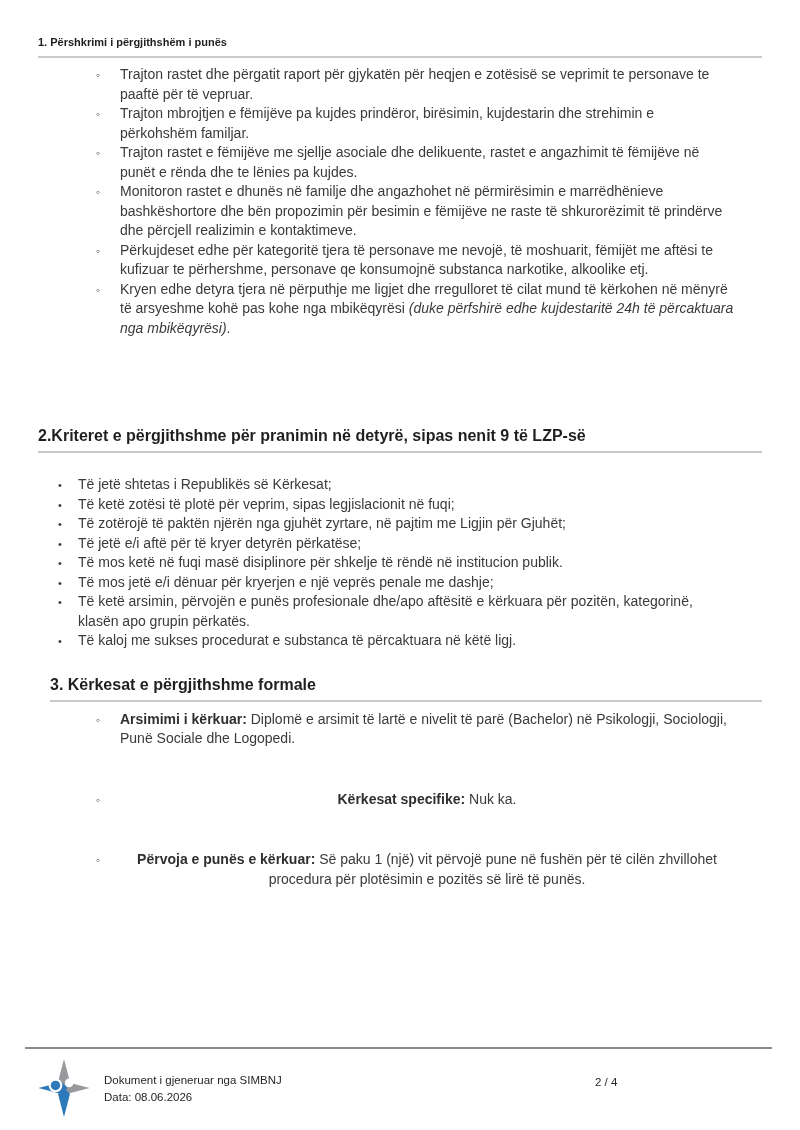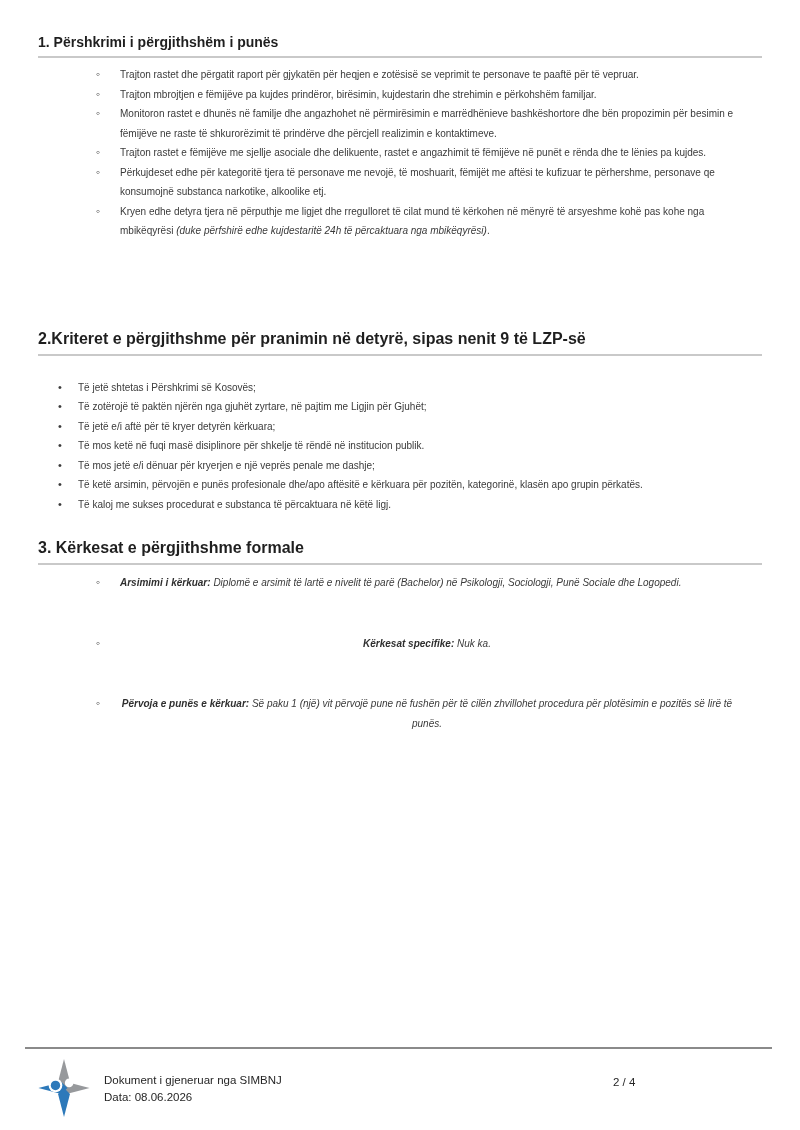--- a/index.html
+++ b/index.html
@@ -16,97 +16,98 @@
   }
 
   
   .sec-title {
     margin: 0;
     color: #1f1f1f;
     font-weight: bold;
     padding-bottom: 5px;
     border-bottom: 2px solid #c9c9c9;
   }
-  .sec-title.small { font-size: 14px; line-height: 17px; }
+  .sec-title.small { font-size: 11px; line-height: 17px; }
   .sec-title.large { font-size: 16px;   line-height: 20px; }
 
   #section-2 .sec-title { margin-top: 88px; }
-  #section-3 .sec-title { margin-top: 24px; }
+  #section-3 .sec-title { margin-top: 24px; margin-left: 12px; }
 
   
   ul.doc-list { list-style: none; margin: 0; padding: 0; }
   ul.doc-list li {
     position: relative;
-    font-size: 10px;
+    font-size: 14px;
     line-height: 19.5px;
     color: #3a3a3a;
   }
 
   
   ul.list-circle { margin-top: 7px; }
   ul.list-circle li { padding-left: 82px; padding-right: 28px; }
   ul.list-circle .marker { position: absolute; left: 58px; top: 0; }
   ul.list-circle .marker::before { content: "◦"; font-size: 12px; color: #3a3a3a; }
 
   
   ul.list-dot { margin-top: 22px; }
   ul.list-dot li { padding-left: 40px; padding-right: 28px; }
   ul.list-dot .marker { position: absolute; left: 20px; top: 0; }
   ul.list-dot .marker::before { content: "•"; font-size: 11px; color: #3a3a3a; }
 
   
-  ul.list-spread { margin-top: 8px; font-style: italic; }
+  ul.list-spread { margin-top: 8px; }
   ul.list-spread li + li { margin-top: 41px; text-align: center; }
 
   .bold-label { font-weight: bold; color: #2f2f2f; }
   .italic-run { font-style: italic; }
 
   
   .footer {
     position: absolute;
     left: 25px;
     right: 28px;
     top: 1047px;
     height: 95px;
   }
   .footer-divider { border-top: 2px solid #8a8a8a; height: 0; }
   .footer-row { position: relative; display: flex; align-items: flex-start; padding-top: 10px; }
   .logo { width: 52px; height: 58px; margin-left: 13px; flex: 0 0 auto; }
   .footer-text { margin-left: 14px; padding-top: 13px; font-size: 11.5px; line-height: 17px; color: #262626; }
   .page-num {
     position: absolute;
-    left: 588px;
+    left: 570px;
     top: 27px;
     font-size: 11.5px;
     color: #262626;
   }
 </style>
 </head>
 <body>
 
 <div class="page">
 
   <section id="section-1">
     <h2 class="sec-title small">1. Përshkrimi i përgjithshëm i punës</h2>
     <ul class="doc-list list-circle">
       <li><span class="marker"></span><span>Trajton rastet dhe përgatit raport për gjykatën për heqjen e zotësisë se veprimit te personave te paaftë për të vepruar.</span></li>
       <li><span class="marker"></span><span>Trajton mbrojtjen e fëmijëve pa kujdes prindëror, birësimin, kujdestarin dhe strehimin e përkohshëm familjar.</span></li>
+      <li><span class="marker"></span><span>Trajton rastet e fëmijëve me sjellje asociale dhe delikuente, rastet e angazhimit të fëmijëve në punët e rënda dhe te lënies pa kujdes.</span></li>
       <li><span class="marker"></span><span>Monitoron rastet e dhunës në familje dhe angazhohet në përmirësimin e marrëdhënieve bashkëshortore dhe bën propozimin për besimin e fëmijëve ne raste të shkurorëzimit të prindërve dhe përcjell realizimin e kontaktimeve.</span></li>
-      <li><span class="marker"></span><span>Trajton rastet e fëmijëve me sjellje asociale dhe delikuente, rastet e angazhimit të fëmijëve në punët e rënda dhe te lënies pa kujdes.</span></li>
       <li><span class="marker"></span><span>Përkujdeset edhe për kategoritë tjera të personave me nevojë, të moshuarit, fëmijët me aftësi te kufizuar te përhershme, personave qe konsumojnë substanca narkotike, alkoolike etj.</span></li>
       <li><span class="marker"></span><span>Kryen edhe detyra tjera në përputhje me ligjet dhe rregulloret të cilat mund të kërkohen në mënyrë të arsyeshme kohë pas kohe nga mbikëqyrësi </span><span class="italic-run">(duke përfshirë edhe kujdestaritë 24h të përcaktuara nga mbikëqyrësi)</span><span>.</span></li>
     </ul>
   </section>
 
   <section id="section-2">
     <h2 class="sec-title large">2.Kriteret e përgjithshme për pranimin në detyrë, sipas nenit 9 të LZP-së</h2>
     <ul class="doc-list list-dot">
-      <li><span class="marker"></span><span>Të jetë shtetas i Përshkrimi së Kosovës;</span></li>
+      <li><span class="marker"></span><span>Të jetë shtetas i Republikës së Kërkesat;</span></li>
+      <li><span class="marker"></span><span>Të ketë zotësi të plotë për veprim, sipas legjislacionit në fuqi;</span></li>
       <li><span class="marker"></span><span>Të zotërojë të paktën njërën nga gjuhët zyrtare, në pajtim me Ligjin për Gjuhët;</span></li>
-      <li><span class="marker"></span><span>Të jetë e/i aftë për të kryer detyrën kërkuara;</span></li>
+      <li><span class="marker"></span><span>Të jetë e/i aftë për të kryer detyrën përkatëse;</span></li>
       <li><span class="marker"></span><span>Të mos ketë në fuqi masë disiplinore për shkelje të rëndë në institucion publik.</span></li>
       <li><span class="marker"></span><span>Të mos jetë e/i dënuar për kryerjen e një veprës penale me dashje;</span></li>
       <li><span class="marker"></span><span>Të ketë arsimin, përvojën e punës profesionale dhe/apo aftësitë e kërkuara për pozitën, kategorinë, klasën apo grupin përkatës.</span></li>
       <li><span class="marker"></span><span>Të kaloj me sukses procedurat e substanca të përcaktuara në këtë ligj.</span></li>
     </ul>
   </section>
 
   <section id="section-3">
     <h2 class="sec-title large">3. Kërkesat e përgjithshme formale</h2>
     <ul class="doc-list list-circle list-spread">

